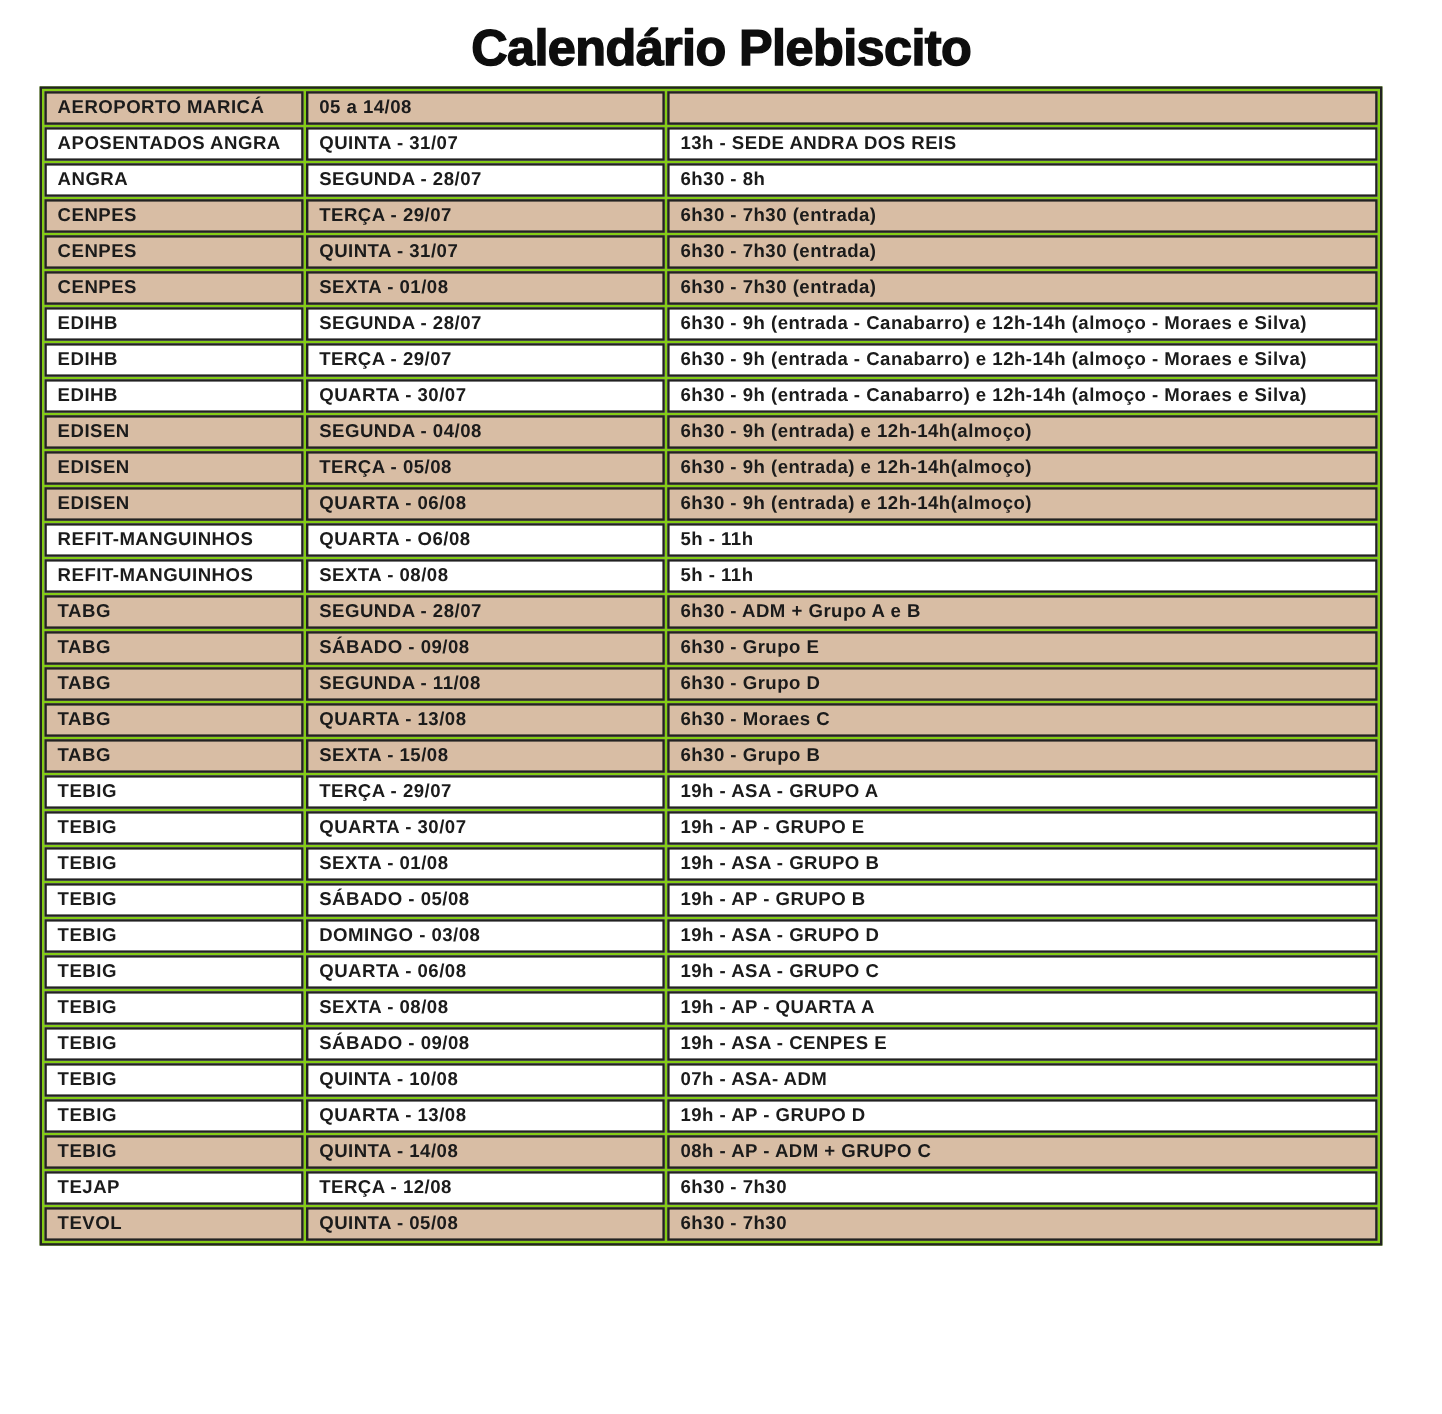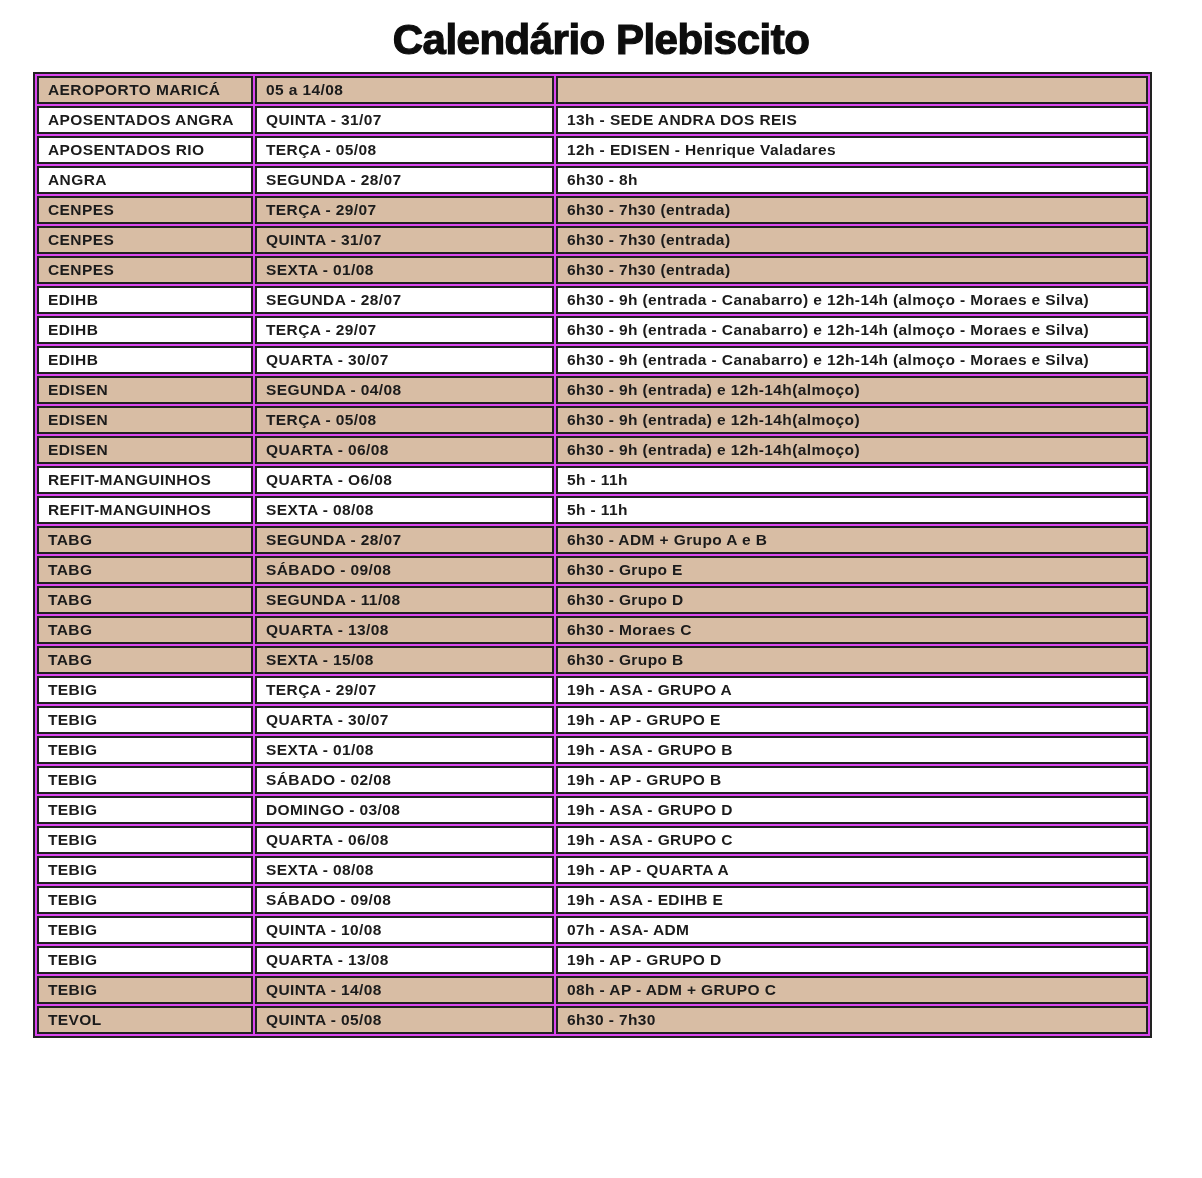--- a/index.html
+++ b/index.html
@@ -29,21 +29,21 @@
     color: #0d0d0d;
     -webkit-text-stroke: 1.2px #0d0d0d;
   }
   table.cal {
     table-layout: fixed;
     width: 1119px;
     margin-left: 33px;
     border: 2px solid #222222;
     border-collapse: separate;
     border-spacing: 2px;
-    background: #d946ef;
+    background: #84cc16;
   }
   col.c-local   { width: 216px; }
   col.c-data    { width: 299px; }
   col.c-horario { width: 592px; }
   td {
     box-sizing: border-box;
     height: 28px;
     border: 2px solid #222222;
     background: #ffffff;
     padding: 0 6px 0 9px;
@@ -75,25 +75,20 @@
     <td>05 a 14/08</td>
     <td></td>
   </tr>
 
   <tr>
     <td>APOSENTADOS ANGRA</td>
     <td>QUINTA - 31/07</td>
     <td>13h - SEDE ANDRA DOS REIS</td>
   </tr>
 
-  <tr>
-    <td>APOSENTADOS RIO</td>
-    <td>TERÇA - 05/08</td>
-    <td>12h - EDISEN - Henrique Valadares</td>
-  </tr>
 
 
   <tr>
     <td>ANGRA</td>
     <td>SEGUNDA - 28/07</td>
     <td>6h30 - 8h</td>
   </tr>
 
   <tr class="shaded">
     <td>CENPES</td>
@@ -204,21 +199,21 @@
   </tr>
 
   <tr>
     <td>TEBIG</td>
     <td>SEXTA - 01/08</td>
     <td>19h - ASA - GRUPO B</td>
   </tr>
 
   <tr>
     <td>TEBIG</td>
-    <td>SÁBADO - 02/08</td>
+    <td>SÁBADO - 05/08</td>
     <td>19h - AP - GRUPO B</td>
   </tr>
 
   <tr>
     <td>TEBIG</td>
     <td>DOMINGO - 03/08</td>
     <td>19h - ASA - GRUPO D</td>
   </tr>
 
   <tr>
@@ -229,41 +224,46 @@
 
   <tr>
     <td>TEBIG</td>
     <td>SEXTA - 08/08</td>
     <td>19h - AP - QUARTA A</td>
   </tr>
 
   <tr>
     <td>TEBIG</td>
     <td>SÁBADO - 09/08</td>
-    <td>19h - ASA - EDIHB E</td>
+    <td>19h - ASA - CENPES E</td>
   </tr>
 
   <tr>
     <td>TEBIG</td>
     <td>QUINTA - 10/08</td>
     <td>07h - ASA- ADM</td>
   </tr>
 
   <tr>
     <td>TEBIG</td>
     <td>QUARTA - 13/08</td>
     <td>19h - AP - GRUPO D</td>
   </tr>
 
   <tr class="shaded">
     <td>TEBIG</td>
     <td>QUINTA - 14/08</td>
     <td>08h - AP - ADM + GRUPO C</td>
   </tr>
 
+  <tr>
+    <td>TEJAP</td>
+    <td>TERÇA - 12/08</td>
+    <td>6h30 - 7h30</td>
+  </tr>
 
   <tr class="shaded">
     <td>TEVOL</td>
     <td>QUINTA - 05/08</td>
     <td>6h30 - 7h30</td>
   </tr>
 
 </tbody>
   </table>
 </div>

